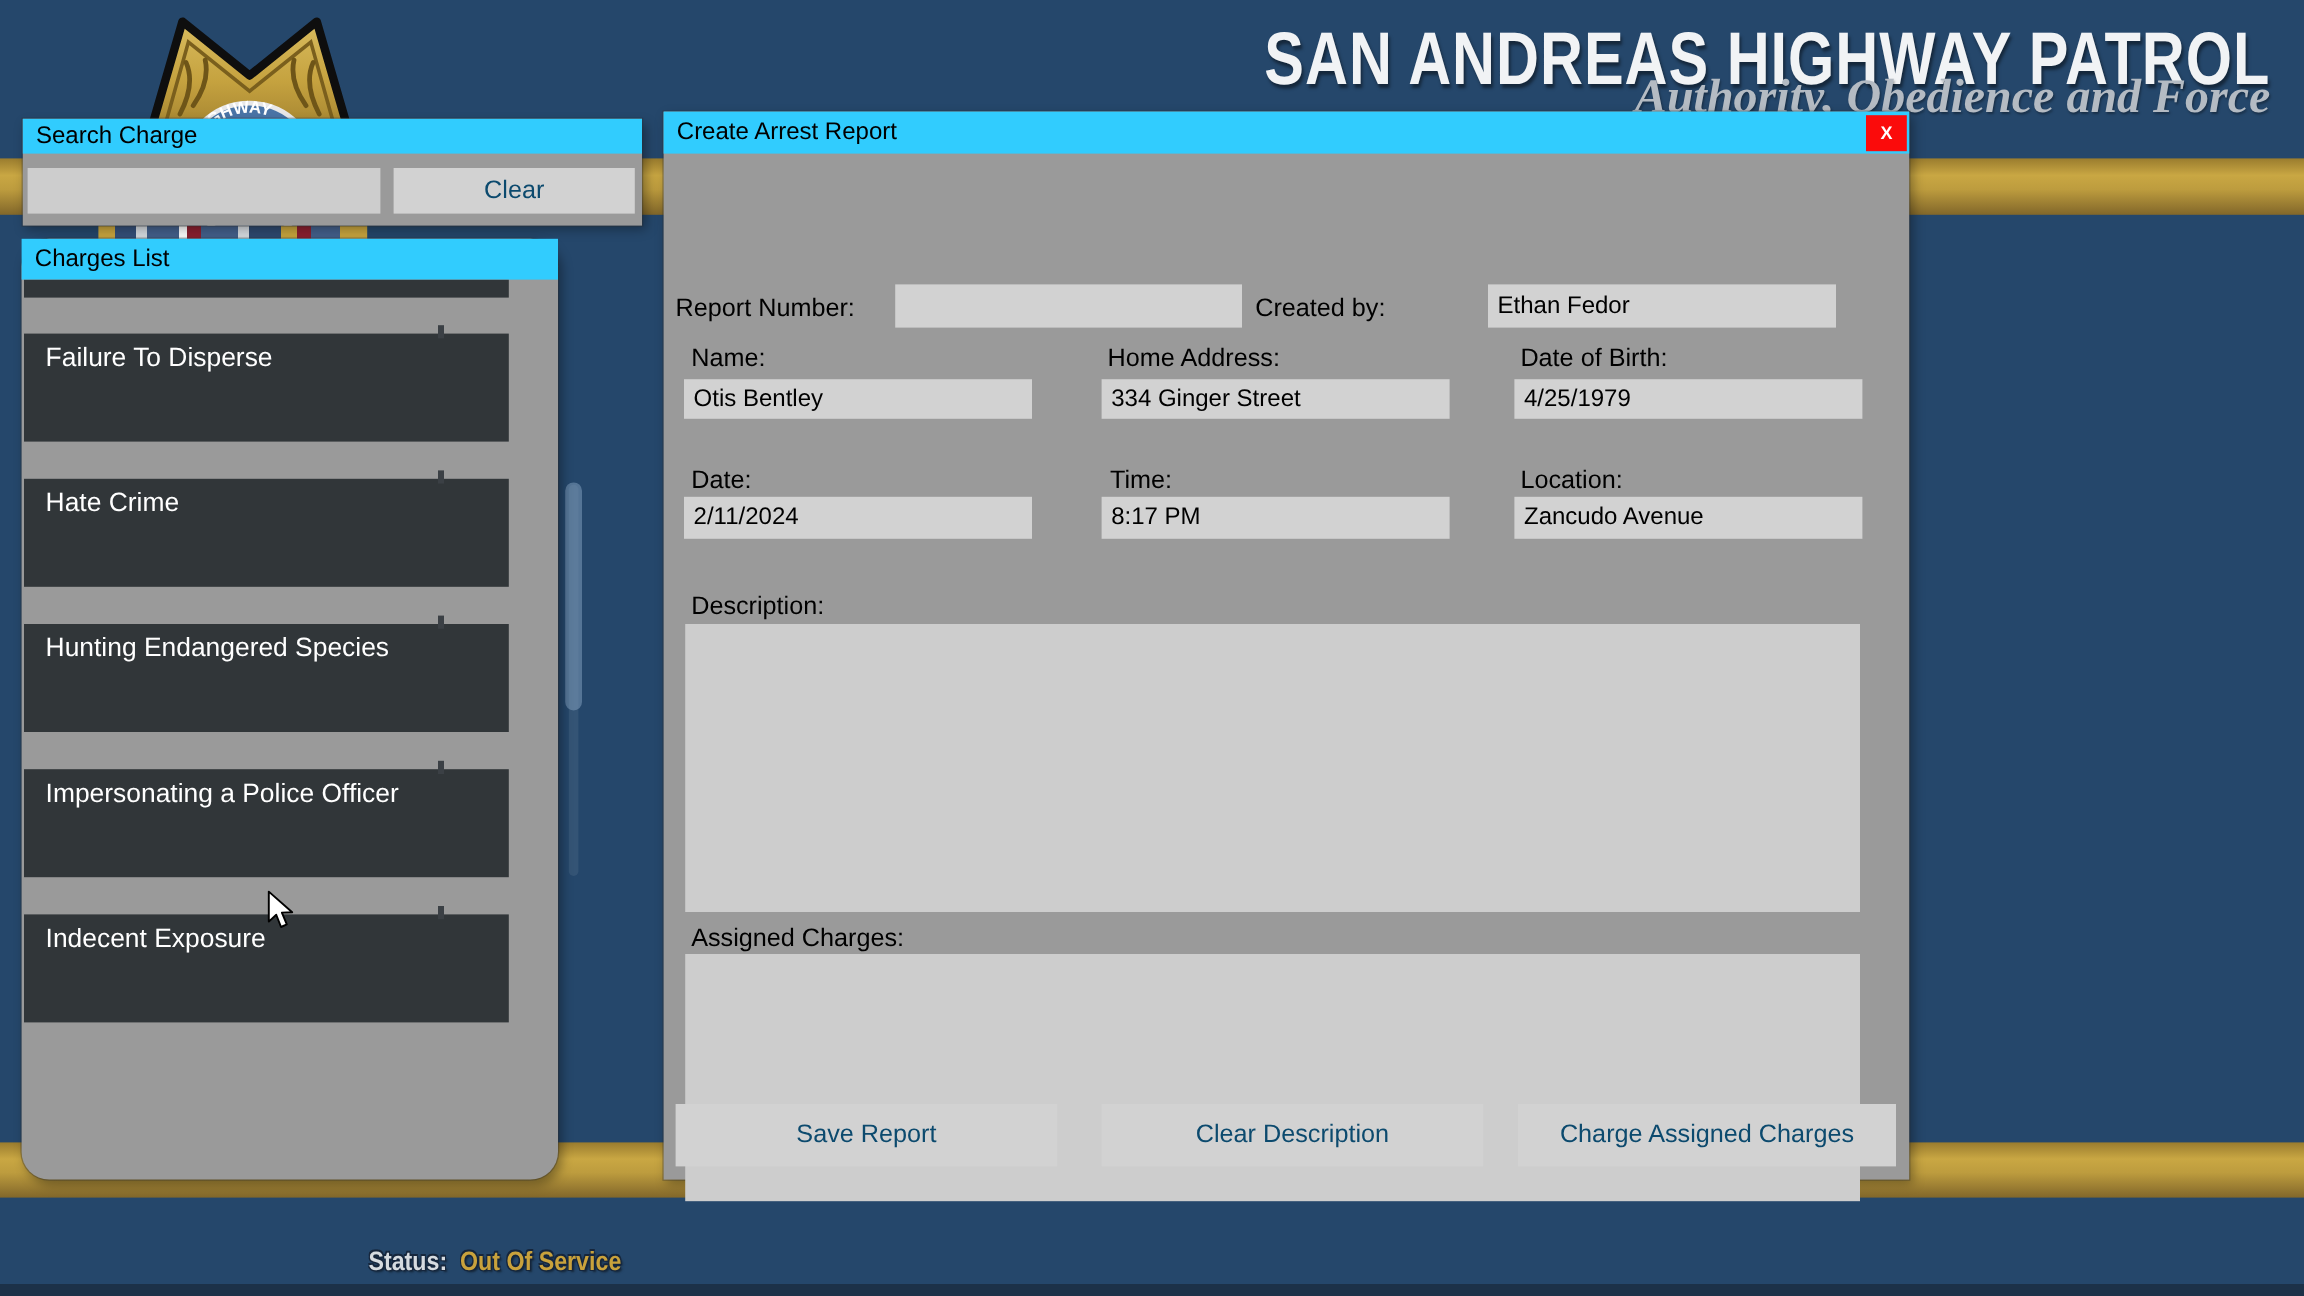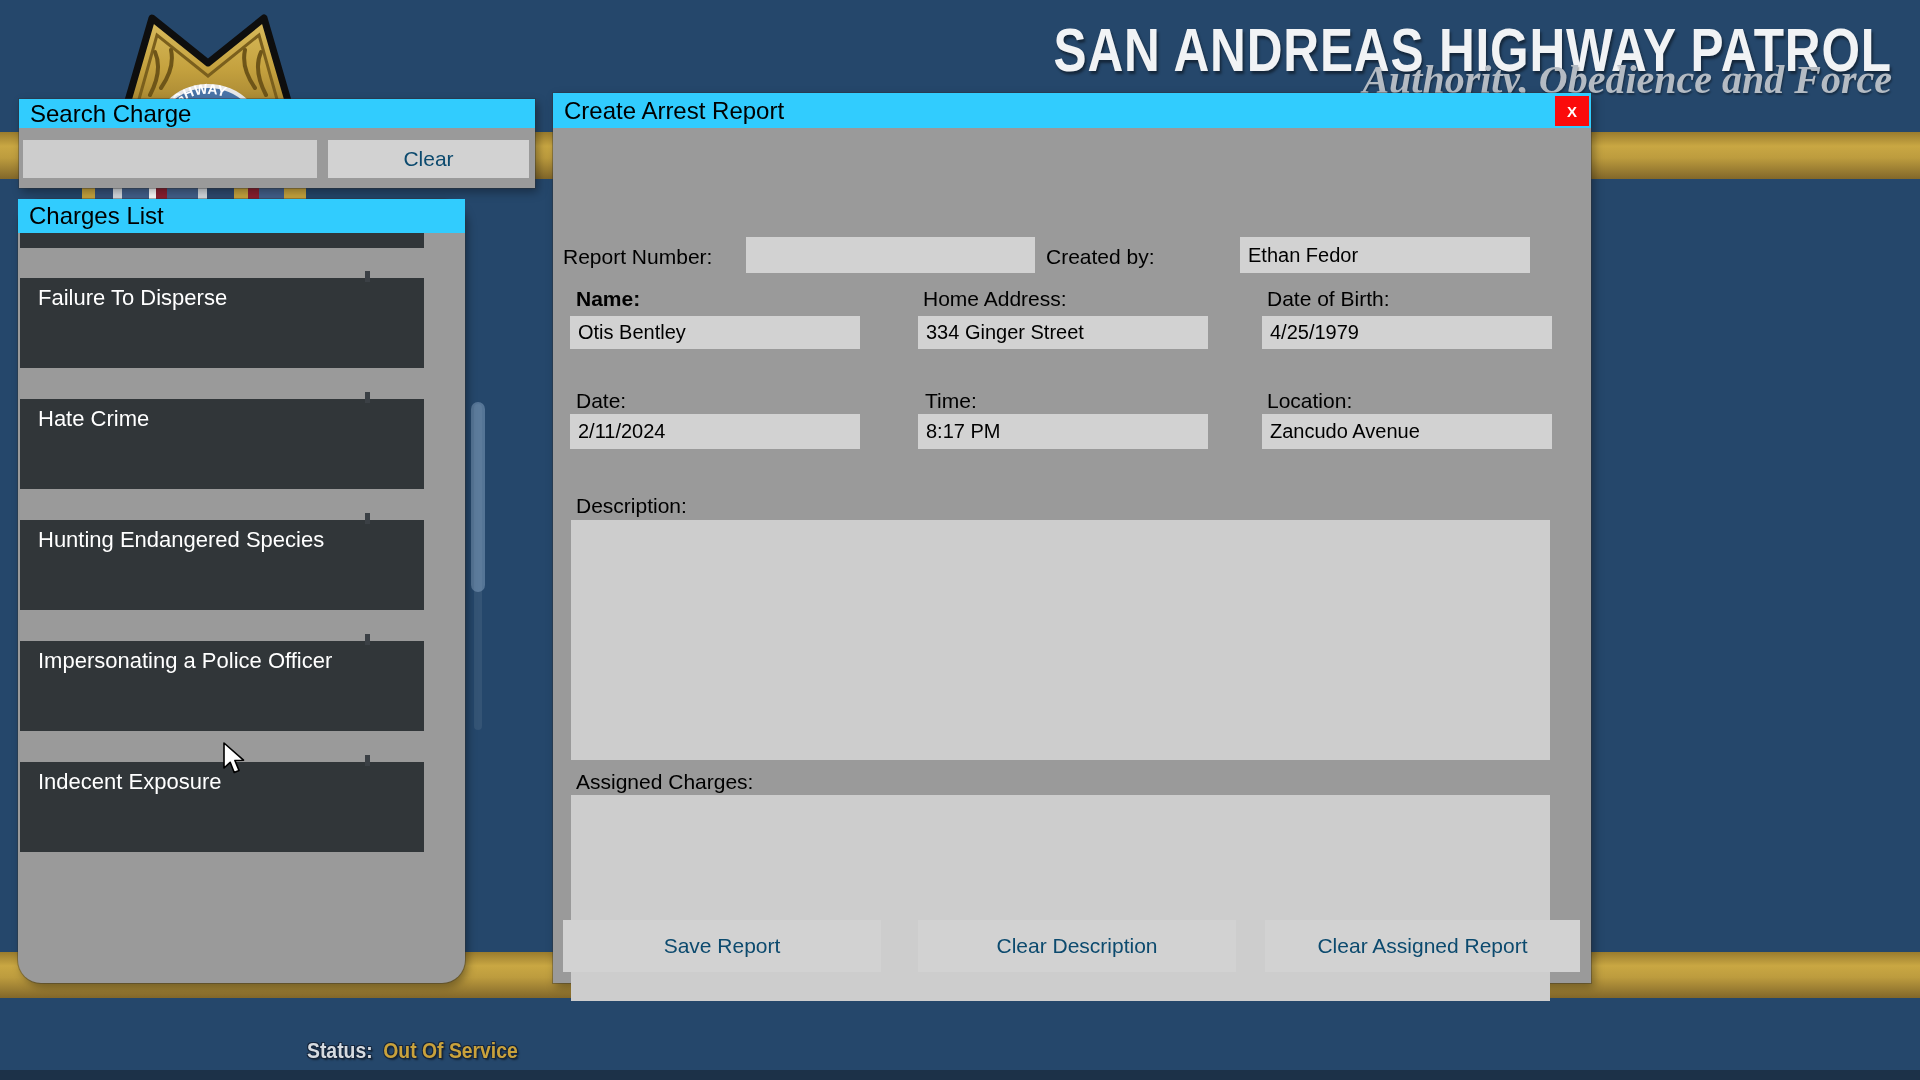--- a/index.html
+++ b/index.html
@@ -35,21 +35,21 @@
     text-shadow:-1px -1px 0 #16263c,1px -1px 0 #16263c,-1px 1px 0 #16263c,1px 1px 0 #16263c,2px 2px 2px rgba(0,0,0,.5);}
   
   .scroll-track{position:absolute;left:474px;top:404px;width:8px;height:326px;z-index:2;
     background:rgba(255,255,255,.07);border-radius:6px;}
   .scroll-thumb{position:absolute;left:471px;top:402px;width:14px;height:190px;z-index:2;
     background:rgba(125,155,185,.55);border-radius:7px;}
   
   .panel{position:absolute;background:#9a9a9a;z-index:3;
     box-shadow:0 0 0 1px rgba(50,50,50,.35),3px 4px 9px rgba(0,0,0,.35);}
   .titlebar{position:absolute;left:0;top:0;right:0;background:#31ccfe;color:#000;
-    display:flex;align-items:center;padding-left:11px;box-sizing:border-box;font-size:24px;}
+    display:flex;align-items:center;padding-left:11px;box-sizing:border-box;font-size:20px;}
   .flat-input{position:absolute;background:#d2d2d2;border:none;outline:none;margin:0;
     font-family:"Liberation Sans","DejaVu Sans",sans-serif;font-size:20px;color:#000;
     padding:0 8px;box-sizing:border-box;}
   .flat-btn{position:absolute;background:#d2d2d2;border:none;outline:none;margin:0;
     font-family:"Liberation Sans","DejaVu Sans",sans-serif;font-size:21px;color:#0c4a6e;cursor:pointer;}
   .f-label{position:absolute;color:#000000;font-size:21px;white-space:nowrap;}
   
   .search-panel{left:19px;top:99px;width:516px;height:89px;}
   .search-panel .titlebar{height:29px;}
   .search-input{left:4px;top:41px;width:294px;height:38px;background:#cdcdcd;}
@@ -64,21 +64,21 @@
     padding:6px 18px 0;box-sizing:border-box;cursor:pointer;}
   .notch{position:absolute;left:345px;top:-7px;width:5px;height:11px;background:#3b4045;}
   
   .report-window{left:553px;top:93px;width:1038px;height:890px;}
   .report-window .titlebar{height:35px;}
   .close-btn{position:absolute;top:3px;right:2px;width:34px;height:30px;background:#fb0b0b;
     border:none;color:#fff;font-size:15px;font-weight:bold;cursor:pointer;
     font-family:"Liberation Sans","DejaVu Sans",sans-serif;display:flex;align-items:center;justify-content:center;}
   .lbl-report{left:10px;top:152px;}   .in-report{left:193px;top:144px;width:289px;height:36px;}
   .lbl-created{left:493px;top:152px;} .in-created{left:687px;top:144px;width:290px;height:36px;}
-  .lbl-name{left:23px;top:194px;font-weight:bold;}     .in-name{left:17px;top:223px;width:290px;height:33px;}
+  .lbl-name{left:23px;top:194px;}     .in-name{left:17px;top:223px;width:290px;height:33px;}
   .lbl-home{left:370px;top:194px;}    .in-home{left:365px;top:223px;width:290px;height:33px;}
   .lbl-dob{left:714px;top:194px;}     .in-dob{left:709px;top:223px;width:290px;height:33px;}
   .lbl-date{left:23px;top:296px;}     .in-date{left:17px;top:321px;width:290px;height:35px;}
   .lbl-time{left:372px;top:296px;}    .in-time{left:365px;top:321px;width:290px;height:35px;}
   .lbl-loc{left:714px;top:296px;}     .in-loc{left:709px;top:321px;width:290px;height:35px;}
   .lbl-desc{left:23px;top:401px;}
   .ta-desc{left:18px;top:427px;width:979px;height:240px;background:#cdcdcd;resize:none;}
   .lbl-asgn{left:23px;top:677px;}
   .ta-asgn{left:18px;top:702px;width:979px;height:206px;background:#cdcdcd;resize:none;}
   .btn-save{left:10px;top:827px;width:318px;height:52px;}
@@ -190,21 +190,21 @@
     <input class="flat-input in-loc" value="Zancudo Avenue" style="">
 
     <span class="f-label lbl-desc">Description:</span>
     <textarea class="flat-input ta-desc" value="" style=""></textarea>
 
     <span class="f-label lbl-asgn">Assigned Charges:</span>
     <textarea class="flat-input ta-asgn" value="" style=""></textarea>
 
     <button class="flat-btn btn-save">Save Report</button>
     <button class="flat-btn btn-cdesc">Clear Description</button>
-    <button class="flat-btn btn-casgn">Clear Assigned Report</button>
+    <button class="flat-btn btn-casgn">Charge Assigned Charges</button>
   </section>
 
   <div class="status">
     <span class="s-label">Status:</span>
     <span class="s-value">Out Of Service</span>
   </div>
 
   <svg class="cursor" viewBox="0 0 26 34">
     <path d="M2,1 L2,26 L8.2,20.3 L12.2,30.5 L17,28.4 L12.9,18.5 L21.5,18.2 Z" fill="#ffffff" stroke="#000000" stroke-width="1.6" stroke-linejoin="round"></path>
   </svg>

